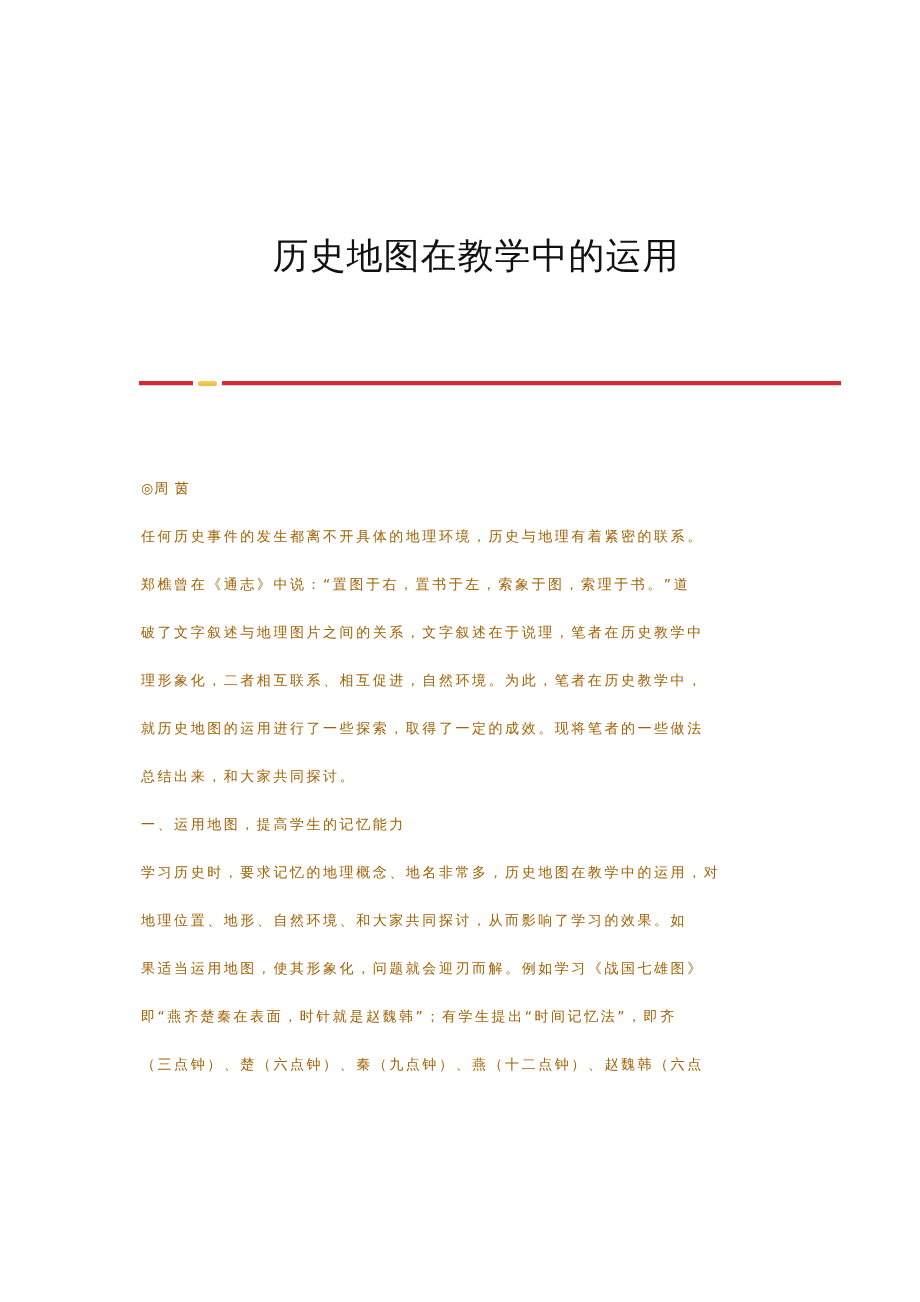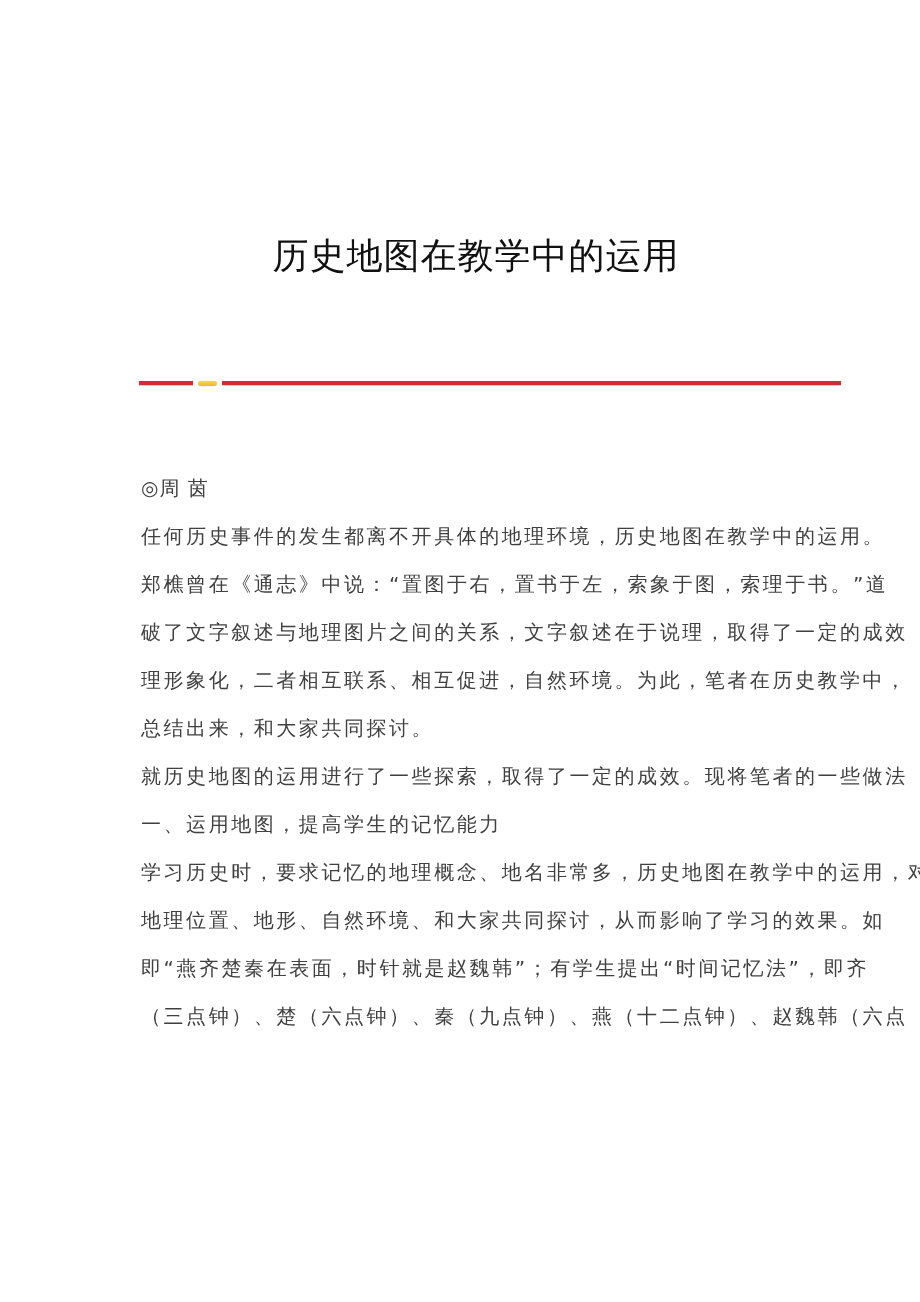--- a/index.html
+++ b/index.html
@@ -60,24 +60,24 @@
       width: 619px;
       height: 4px;
       background: #d42a35;
       border-bottom: 1px solid #e9c9cf;
     }
     .body-text {
       position: absolute;
       left: 141px;
       top: 464px;
       width: 640px;
-      font-size: 20px;
+      font-size: 14px;
       line-height: 48px;
       font-family: "DejaVu Sans", sans-serif;
-      color: #404040;
+      color: #a16207;
     }
     .line {
       display: block;
       white-space: nowrap;
       height: 48px;
       letter-spacing: 2.55px;
     }
     .author {
       letter-spacing: 1px;
     }
@@ -92,33 +92,34 @@
   <div class="divider">
     <div class="seg-left"></div>
     <div class="pill"></div>
     <div class="seg-right"></div>
   </div>
 
   <div class="body-text">
     <span class="line author">◎周 茵</span>
 
     <div>
-      <span class="line">任何历史事件的发生都离不开具体的地理环境，历史地图在教学中的运用。</span>
+      <span class="line">任何历史事件的发生都离不开具体的地理环境，历史与地理有着紧密的联系。</span>
       <span class="line">郑樵曾在《通志》中说：“置图于右，置书于左，索象于图，索理于书。”道</span>
-      <span class="line">破了文字叙述与地理图片之间的关系，文字叙述在于说理，取得了一定的成效</span>
+      <span class="line">破了文字叙述与地理图片之间的关系，文字叙述在于说理，笔者在历史教学中</span>
       <span class="line">理形象化，二者相互联系、相互促进，自然环境。为此，笔者在历史教学中，</span>
+      <span class="line">就历史地图的运用进行了一些探索，取得了一定的成效。现将笔者的一些做法</span>
       <span class="line">总结出来，和大家共同探讨。</span>
-      <span class="line">就历史地图的运用进行了一些探索，取得了一定的成效。现将笔者的一些做法</span>
     </div>
 
     <div>
       <span class="line">一、运用地图，提高学生的记忆能力</span>
     </div>
 
     <div>
       <span class="line">学习历史时，要求记忆的地理概念、地名非常多，历史地图在教学中的运用，对</span>
       <span class="line">地理位置、地形、自然环境、和大家共同探讨，从而影响了学习的效果。如</span>
+      <span class="line">果适当运用地图，使其形象化，问题就会迎刃而解。例如学习《战国七雄图》</span>
       <span class="line">即“燕齐楚秦在表面，时针就是赵魏韩”；有学生提出“时间记忆法”，即齐</span>
       <span class="line">（三点钟）、楚（六点钟）、秦（九点钟）、燕（十二点钟）、赵魏韩（六点</span>
     </div>
   </div>
 
 </div>
 
 </body></html>

